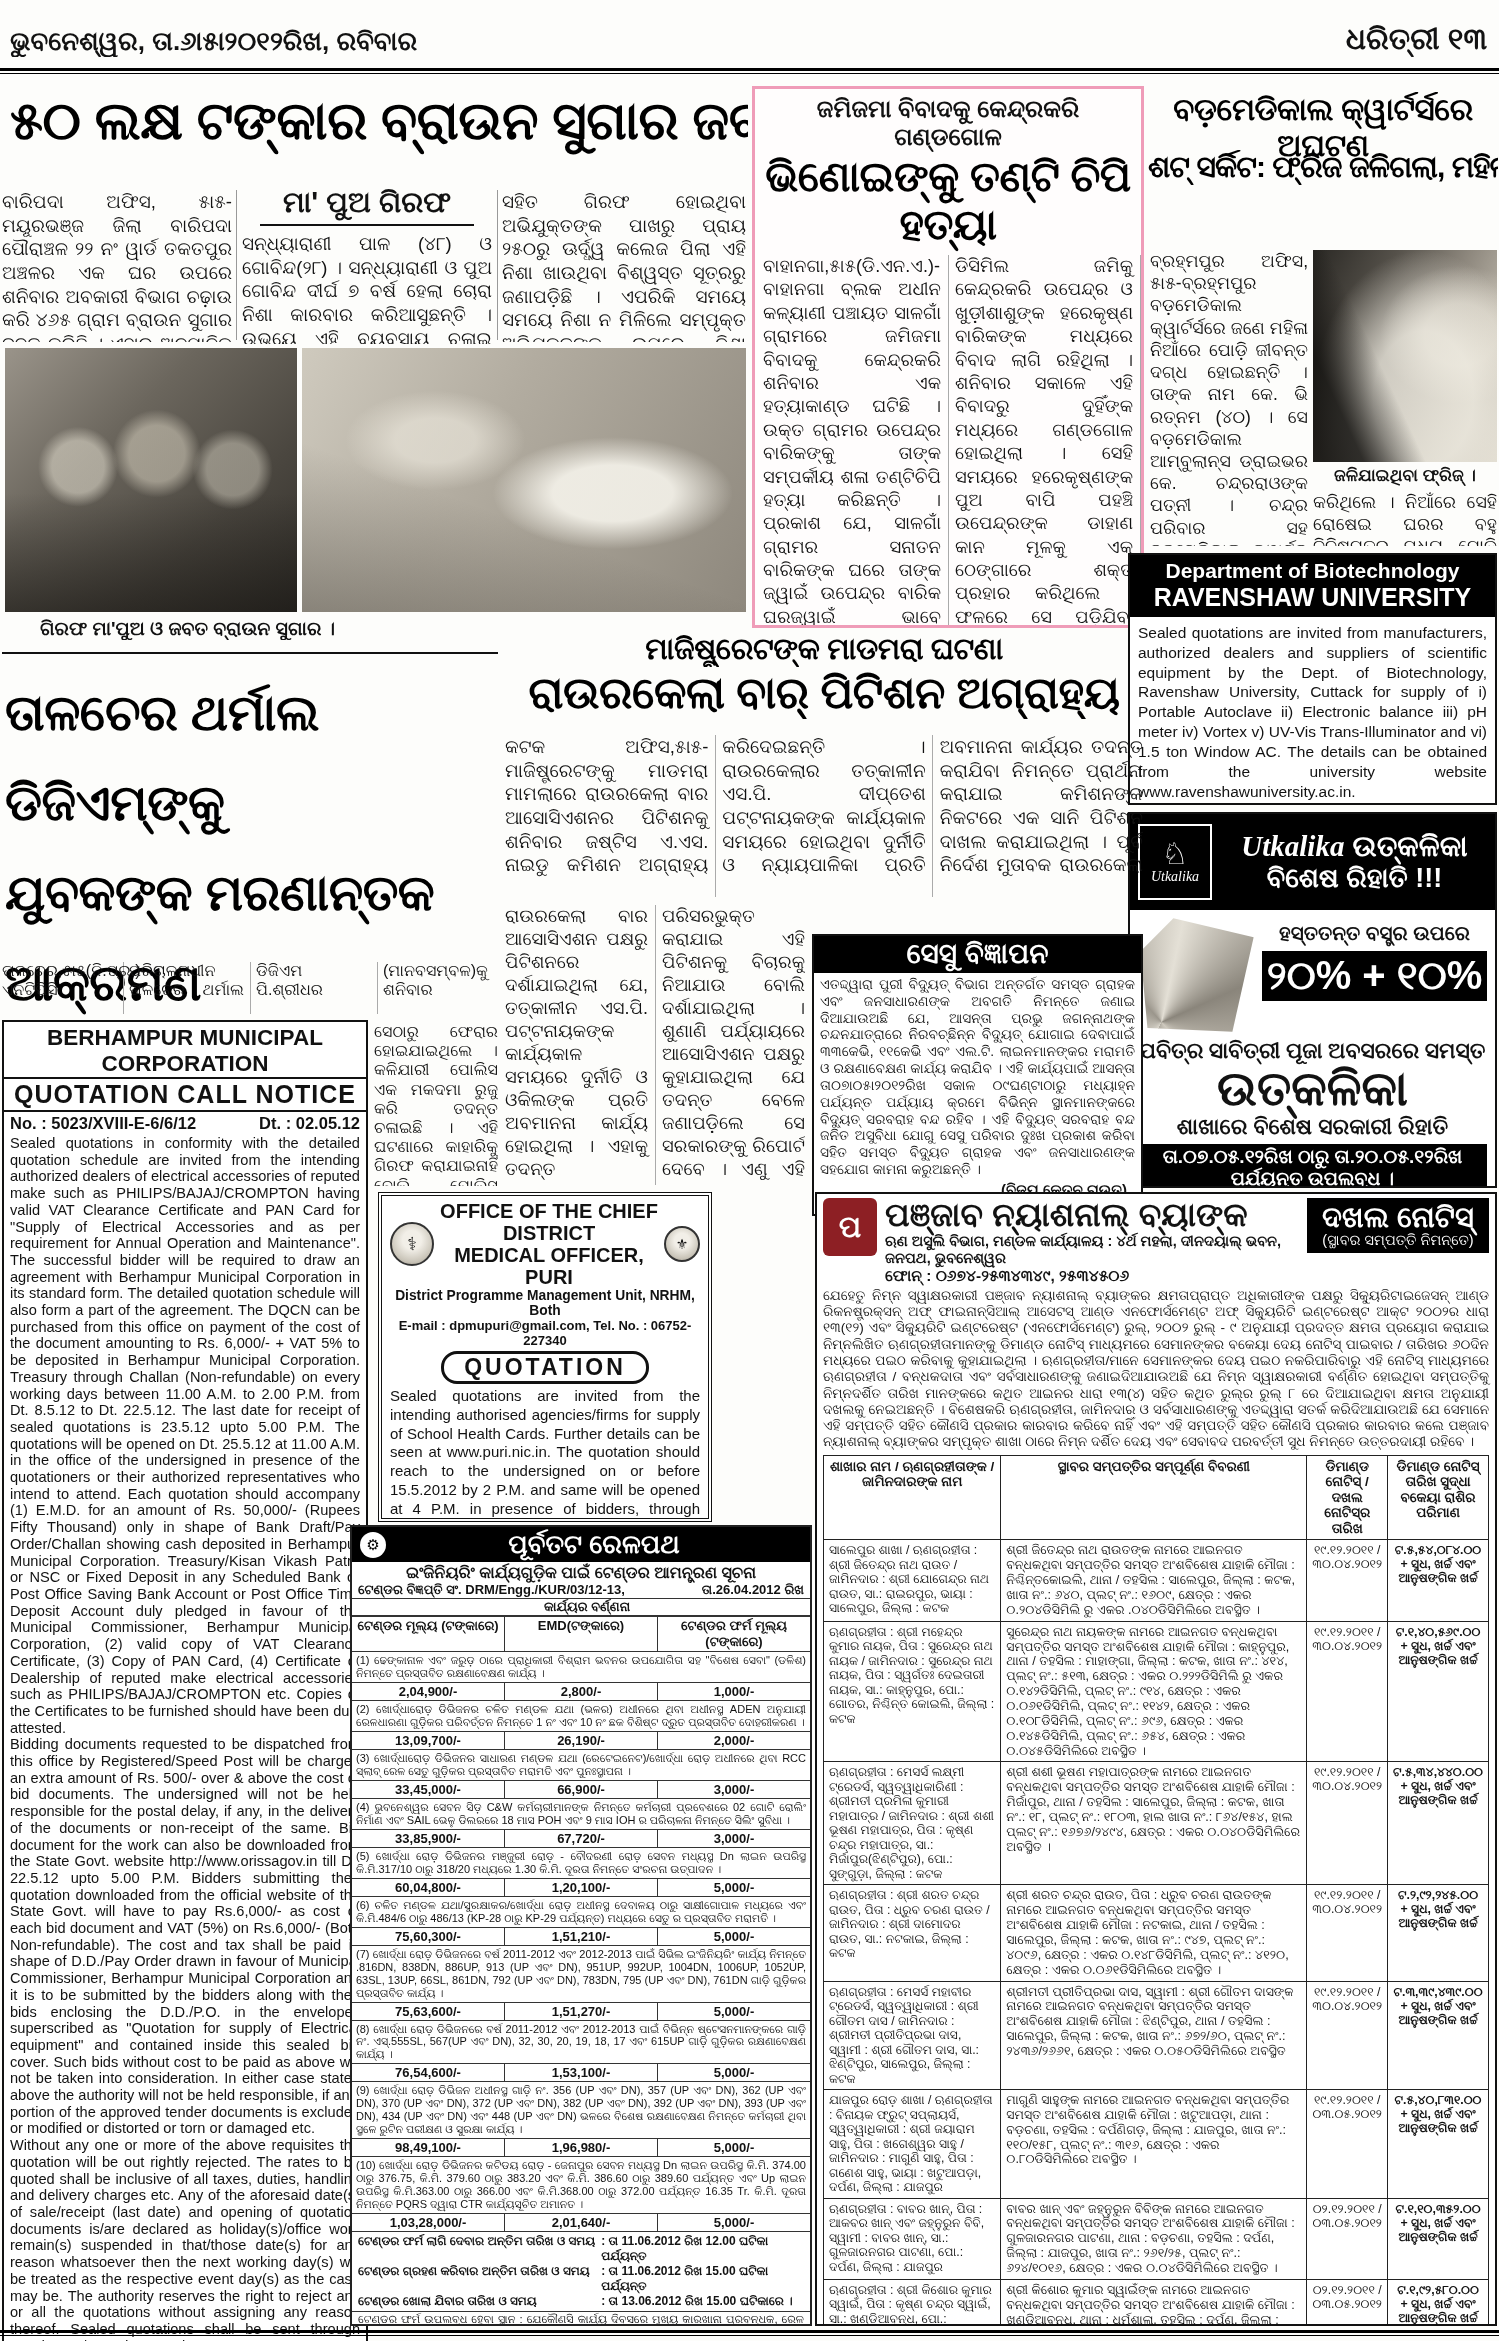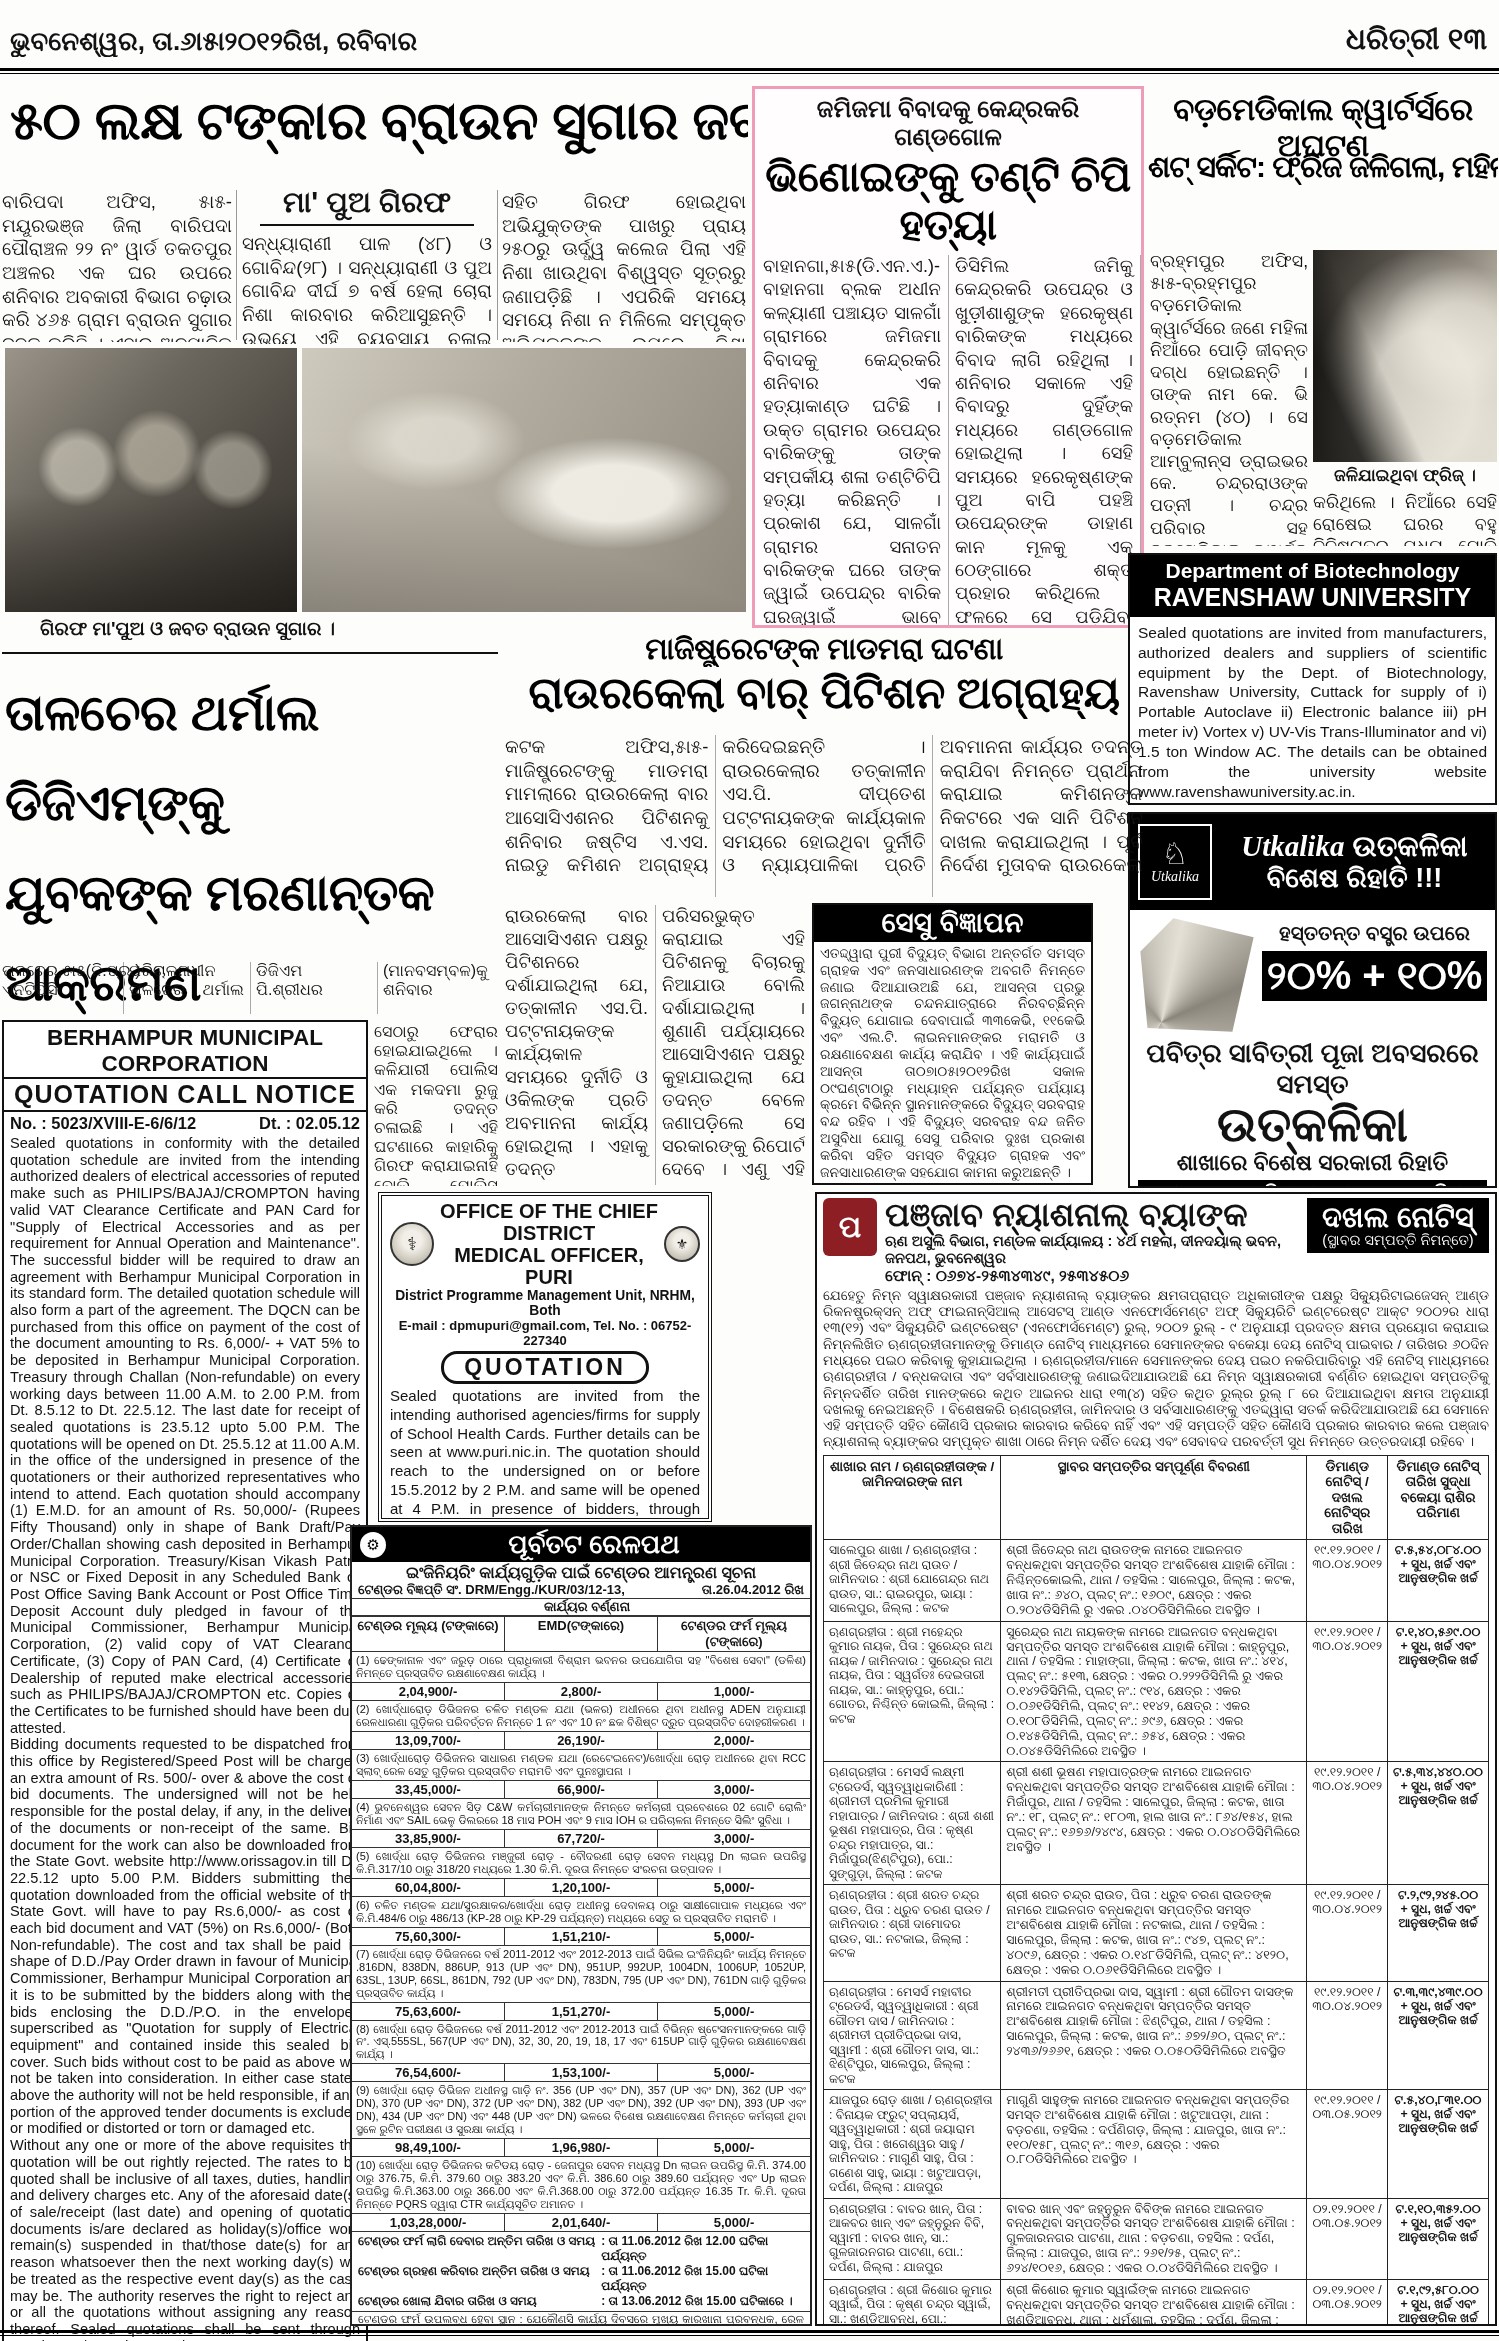--- a/index.html
+++ b/index.html
@@ -128,36 +128,36 @@
         <div class="b" style="font-size:27px;">ବିଶେଷ ରିହାତି !!!</div>
       </div>
     </div>
     <div style="display:flex; padding:6px 8px 0 8px; gap:6px;">
       <div style="width:118px; height:118px; background:conic-gradient(from 210deg at 20% 90%, #d8d4ca, #9b968c 30%, #e4e0d6 45%, #8a857b 60%, #cfcabf 80%, #b0aba0); clip-path:polygon(8% 95%, 2% 30%, 30% 2%, 98% 18%, 80% 98%);"></div>
       <div style="flex:1; text-align:center;">
         <div class="b" style="font-size:20px; margin-top:6px;">ହସ୍ତତନ୍ତ ବସ୍ତ୍ର ଉପରେ</div>
         <div class="blackband b ctr" style="font-size:40px; margin-top:6px; padding:2px 0;">୨୦% + ୧୦%</div>
       </div>
     </div>
-    <div class="ctr b" style="font-size:26px; margin-top:4px;">ପବିତ୍ର ସାବିତ୍ରୀ ପୂଜା ଅବସରରେ ସମସ୍ତ</div>
+    <div class="ctr b" style="font-size:22px; margin-top:4px;font-family:Liberation Serif, serif;">ପବିତ୍ର ସାବିତ୍ରୀ ପୂଜା ଅବସରରେ ସମସ୍ତ</div>
     <div class="ctr b" style="font-size:48px; line-height:1.05;">ଉତ୍କଳିକା</div>
     <div class="ctr b" style="font-size:22px;">ଶାଖାରେ ବିଶେଷ ସରକାରୀ ରିହାତି</div>
     <div class="blackband ctr" style="margin:4px 8px 0 8px; padding:2px 0;">
       <div class="b" style="font-size:19px;">ତା.୦୭.୦୫.୧୨ରିଖ ଠାରୁ ତା.୨୦.୦୫.୧୨ରିଖ</div>
       <div class="b" style="font-size:19px;">ପର୍ଯ୍ୟନ୍ତ ଉପଲବ୍ଧ ।</div>
     </div>
 
   </div>
 
   <div class="abs ctr headline" style="left:505px; top:632px; width:638px; font-size:30px;">ମାଜିଷ୍ଟ୍ରେଟଙ୍କ ମାଡମରା ଘଟଣା</div>
   <div class="abs ctr headline" style="left:505px; top:668px; width:638px; font-size:44px;">ରାଉରକେଲା ବାର୍ ପିଟିଶନ ଅଗ୍ରାହ୍ୟ</div>
   <div class="abs cols3" style="left:505px; top:735px; width:638px; height:162px; font-size:18.5px; line-height:1.28; text-align:justify;">କଟକ ଅଫିସ,୫ା୫-ମାଜିଷ୍ଟ୍ରେଟଙ୍କୁ ମାଡମରା ମାମଲାରେ ରାଉରକେଲା ବାର ଆସୋସିଏଶନର ପିଟିଶନକୁ ଶନିବାର ଜଷ୍ଟିସ ଏ.ଏସ. ନାଇଡୁ କମିଶନ ଅଗ୍ରାହ୍ୟ କରିଦେଇଛନ୍ତି । ରାଉରକେଲାର ତତ୍କାଳୀନ ଏସ.ପି. ଦୀପ୍ତେଶ ପଟ୍ଟନାୟକଙ୍କ କାର୍ଯ୍ୟକାଳ ସମୟରେ ହୋଇଥିବା ଦୁର୍ନୀତି ଓ ନ୍ୟାୟପାଳିକା ପ୍ରତି ଅବମାନନା କାର୍ଯ୍ୟର ତଦନ୍ତ କରାଯିବା ନିମନ୍ତେ ପ୍ରାର୍ଥନା କରାଯାଇ କମିଶନଙ୍କ ନିକଟରେ ଏକ ସାନି ପିଟିଶନ ଦାଖଲ କରାଯାଇଥିଲା । ପୂର୍ବ ନିର୍ଦେଶ ମୁତାବକ ରାଉରକେଲା ବାର ଆସୋସିଏଶନର ସଭାପତି ରମେଶ ବକ୍ସ ଓ ସମାଜସେବୀ ଅକ୍ଷୟ ଦାସ ଶନିବାର କମିଶନଙ୍କ ନିକଟରେ ସାକ୍ଷ୍ୟ ପ୍ରଦାନ ପାଇଁ ହାଜର ହେବାର ଥିଲା । ହେଲେ ଉଭୟେ ସ୍ୱାସ୍ଥ୍ୟ ଖରାପ ଥିବା ଦର୍ଶାଇ ଅଧିକ ସମୟ ମହଲତ ମାଗିଥିଲେ । ନାଇଡୁ କମିଶନ ମେ' ୧୨ତାରିଖରେ ଉଭୟ ହାଜର ନ ହେଲେ ସେମାନଙ୍କ ସତ୍ୟପାଠକୁ ଖାରଜ କରିଦିଆଯିବ ବୋଲି ଆଦେଶ ପ୍ରଦାନ କରିଛନ୍ତି ।</div>
   <div class="abs cols2" style="left:505px; top:905px; width:300px; height:280px; font-size:18px; line-height:1.28; text-align:justify;">ରାଉରକେଲା ବାର ଆସୋସିଏଶନ ପକ୍ଷରୁ ପିଟିଶନରେ ଦର୍ଶାଯାଇଥିଲା ଯେ, ତତ୍କାଳୀନ ଏସ.ପି. ପଟ୍ଟନାୟକଙ୍କ କାର୍ଯ୍ୟକାଳ ସମୟରେ ଦୁର୍ନୀତି ଓ ଓକିଲଙ୍କ ପ୍ରତି ଅବମାନନା କାର୍ଯ୍ୟ ହୋଇଥିଲା । ଏହାକୁ ତଦନ୍ତ ପରିସରଭୁକ୍ତ କରାଯାଇ ଏହି ପିଟିଶନକୁ ବିଚାରକୁ ନିଆଯାଉ ବୋଲି ଦର୍ଶାଯାଇଥିଲା । ଶୁଣାଣି ପର୍ଯ୍ୟାୟରେ ଆସୋସିଏଶନ ପକ୍ଷରୁ କୁହାଯାଇଥିଲା ଯେ ତଦନ୍ତ ବେଳେ ଜଣାପଡ଼ିଲେ ସେ ସରକାରଙ୍କୁ ରିପୋର୍ଟ ଦେବେ । ଏଣୁ ଏହି ପିଟିଶନକୁ ଏବେ ଗ୍ରହଣ କରିବାର ଆବଶ୍ୟକତା ନାହିଁ ବୋଲି କମିଶନ ଦର୍ଶାଇଛନ୍ତି ।</div>
 
-  <div class="abs" style="left:812px; top:903px; width:281px; height:282px; border:2px solid #111; background:#fff;">
+  <div class="abs" style="left:812px; top:934px; width:331px; height:282px; border:2px solid #111; background:#fff;">
     <div class="blackband ctr b" style="font-size:28px; padding:2px 0;">ସେସୁ ବିଜ୍ଞାପନ</div>
     <div class="jt" style="padding:4px 6px 0 6px; font-size:13.8px; line-height:1.22;">ଏତଦ୍ଦ୍ୱାରା ପୁରୀ ବିଦ୍ୟୁତ୍ ବିଭାଗ ଅନ୍ତର୍ଗତ ସମସ୍ତ ଗ୍ରାହକ ଏବଂ ଜନସାଧାରଣଙ୍କ ଅବଗତି ନିମନ୍ତେ ଜଣାଇ ଦିଆଯାଉଅଛି ଯେ, ଆସନ୍ତା ପ୍ରଭୁ ଜଗନ୍ନାଥଙ୍କ ଚନ୍ଦନଯାତ୍ରାରେ ନିରବଚ୍ଛିନ୍ନ ବିଦ୍ୟୁତ୍ ଯୋଗାଇ ଦେବାପାଇଁ ୩୩କେଭି, ୧୧କେଭି ଏବଂ ଏଲ.ଟି. ଲାଇନମାନଙ୍କର ମରାମତି ଓ ରକ୍ଷଣାବେକ୍ଷଣ କାର୍ଯ୍ୟ କରାଯିବ । ଏହି କାର୍ଯ୍ୟପାଇଁ ଆସନ୍ତା ତା୦୭ା୦୫ା୨୦୧୨ରିଖ ସକାଳ ୦୯ଘଣ୍ଟାଠାରୁ ମଧ୍ୟାହ୍ନ ପର୍ଯ୍ୟନ୍ତ ପର୍ଯ୍ୟାୟ କ୍ରମେ ବିଭିନ୍ନ ସ୍ଥାନମାନଙ୍କରେ ବିଦ୍ୟୁତ୍ ସରବରାହ ବନ୍ଦ ରହିବ । ଏହି ବିଦ୍ୟୁତ୍ ସରବରାହ ବନ୍ଦ ଜନିତ ଅସୁବିଧା ଯୋଗୁ ସେସୁ ପରିବାର ଦୁଃଖ ପ୍ରକାଶ କରିବା ସହିତ ସମସ୍ତ ବିଦ୍ୟୁତ ଗ୍ରାହକ ଏବଂ ଜନସାଧାରଣଙ୍କ ସହଯୋଗ କାମନା କରୁଅଛନ୍ତି ।</div>
     <div style="text-align:right; padding:2px 14px 0 0;">
       <div class="b" style="font-size:15px;">(ବିଜୟ କେତନ ରାଉତ)</div>
       <div class="b" style="font-size:15px;">ନିର୍ବାହୀ ଯନ୍ତ୍ରୀ (ବିଦ୍ୟୁତ୍)</div>
 
     </div>
   </div>
 
   <div class="abs notice-border" style="left:2px; top:1020px; width:366px; height:1660px;">

